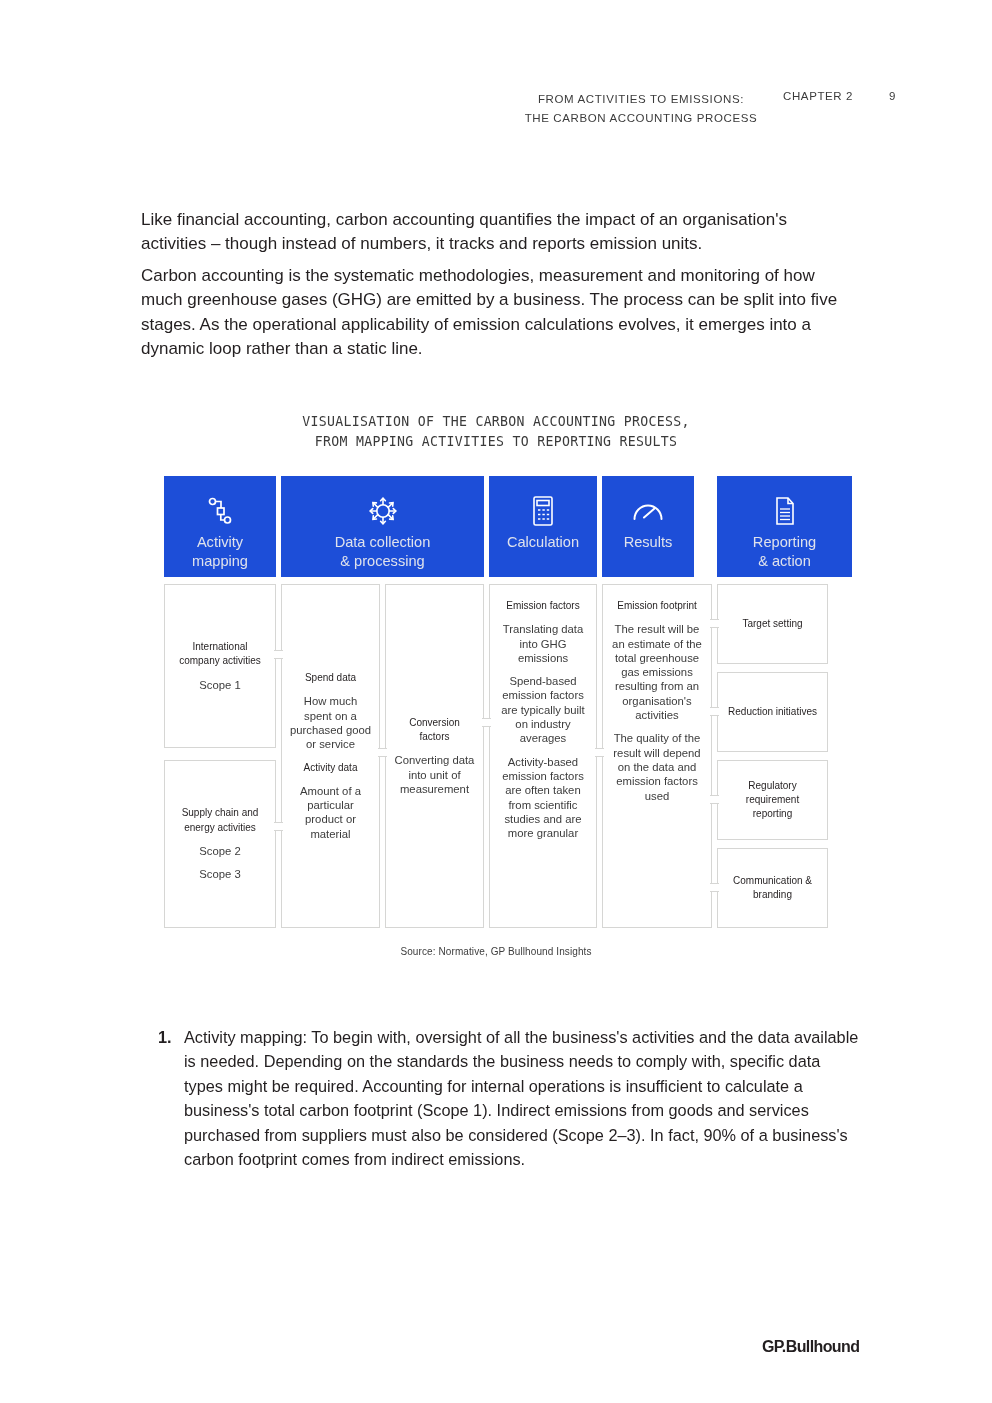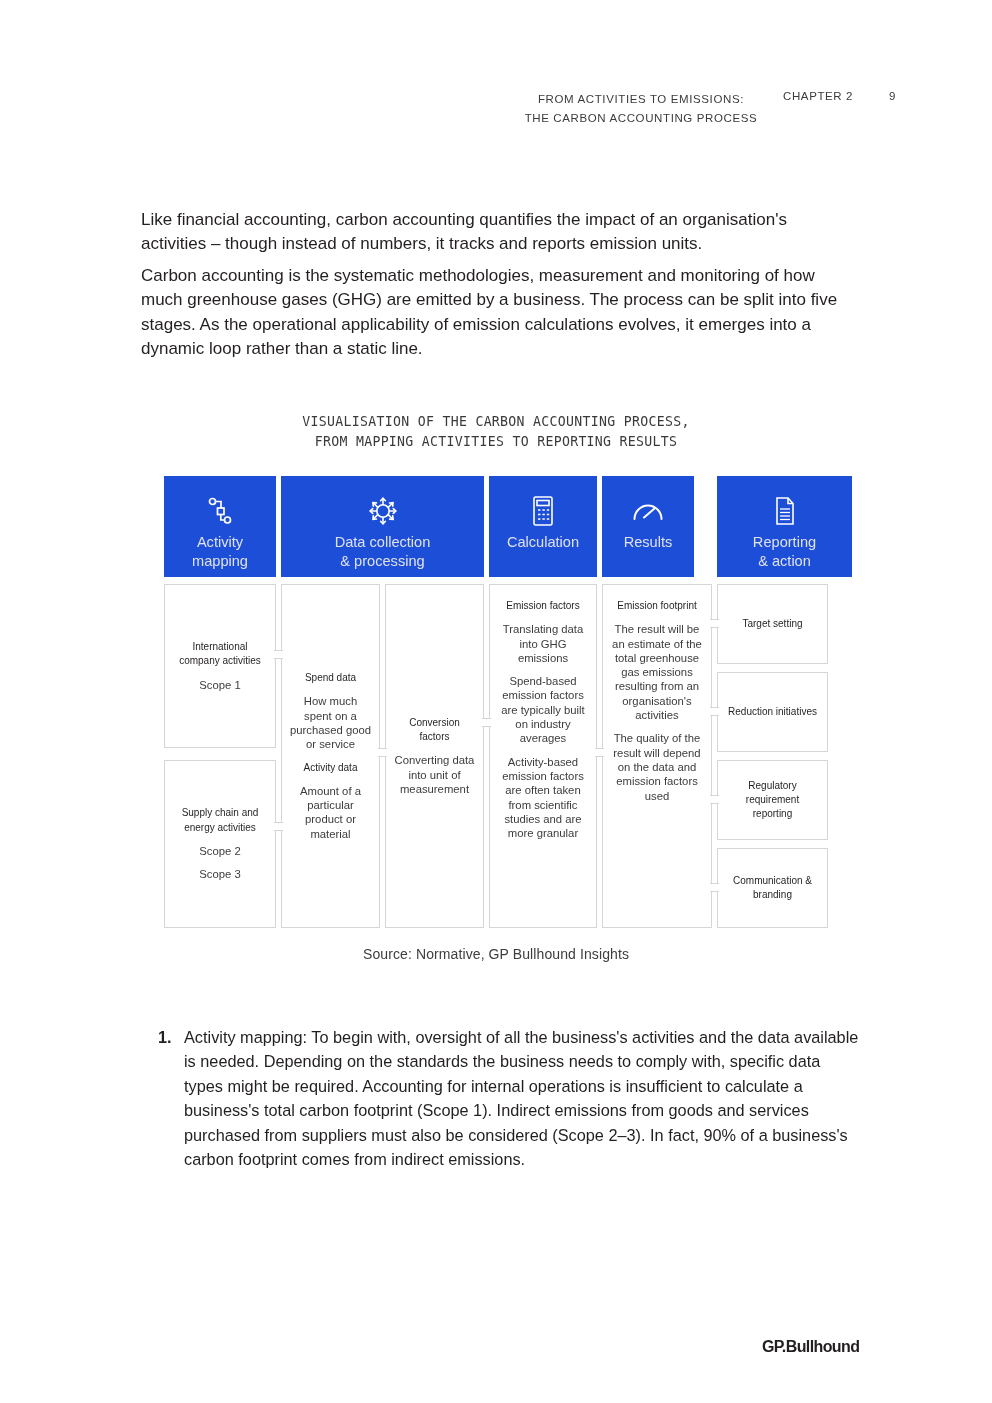--- a/index.html
+++ b/index.html
@@ -145,21 +145,21 @@
     border-bottom: 1.6px solid #d6d6d4;
     background: #ffffff;
   }
 
   .fig-source {
     position: absolute;
     top: 946px;
     left: 0;
     width: 992px;
     text-align: center;
-    font-size: 14px;
+    font-size: 10px;
     color: #3d3d3d;
     letter-spacing: 0.1px;
   }
 
   
   .list-item {
     position: absolute;
     top: 1025px;
     left: 158px;
     width: 702px;

